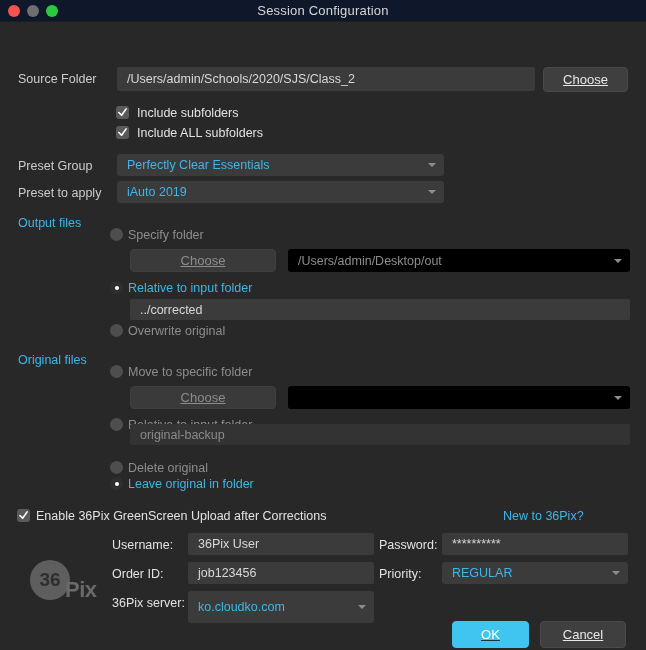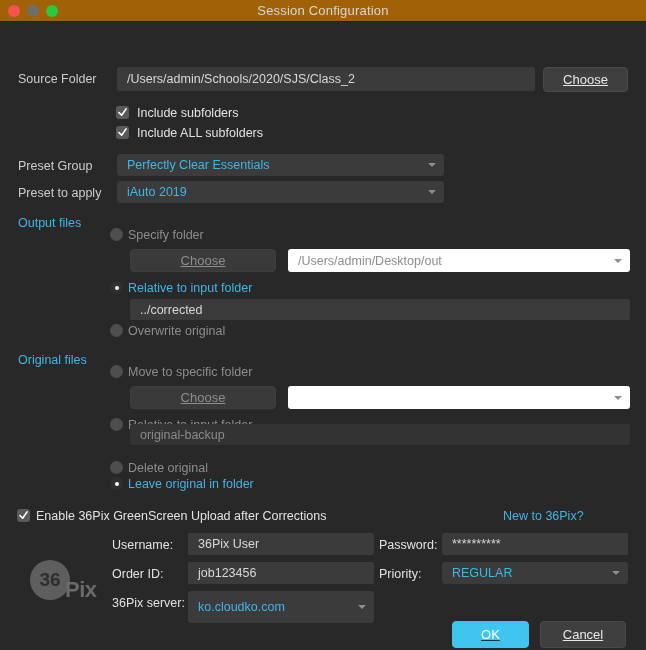--- a/index.html
+++ b/index.html
@@ -12,21 +12,21 @@
   .window {
     position: relative;
     width: 646px; height: 650px;
     background: #282828;
     color: #cfcfcf;
   }
   
   .titlebar {
     position: relative;
     height: 22px;
-    background: #a16207;
+    background: #0f172a;
     border-bottom: 1px solid #1d1d1d;
     display: flex; align-items: center;
   }
   .traffic { display: flex; gap: 7px; padding-left: 8px; }
   .dot { width: 12px; height: 12px; border-radius: 50%; }
   .dot.red    { background: #f5534e; }
   .dot.yellow { background: #6e6e6e; }
   .dot.green  { background: #2bc940; }
   .title-text {
     position: absolute; left: 0; right: 0; text-align: center;
@@ -56,21 +56,21 @@
 
   .combo {
     position: absolute;
     background: #3b3b3b;
     border-radius: 3px;
     display: flex; align-items: center;
     padding: 0 10px;
     font-size: 12.5px;
     color: #3fb6e8;
   }
-  .combo.disabled { background: #ffffff; color: #8d8d8d; }
+  .combo.disabled { background: #000000; color: #8d8d8d; }
   .combo .caret {
     position: absolute; right: 8px; top: 50%;
     width: 0; height: 0;
     border-left: 4px solid transparent;
     border-right: 4px solid transparent;
     border-top: 4px solid #8d8d8d;
     transform: translateY(-2px);
   }
   .btn {
     position: absolute;

